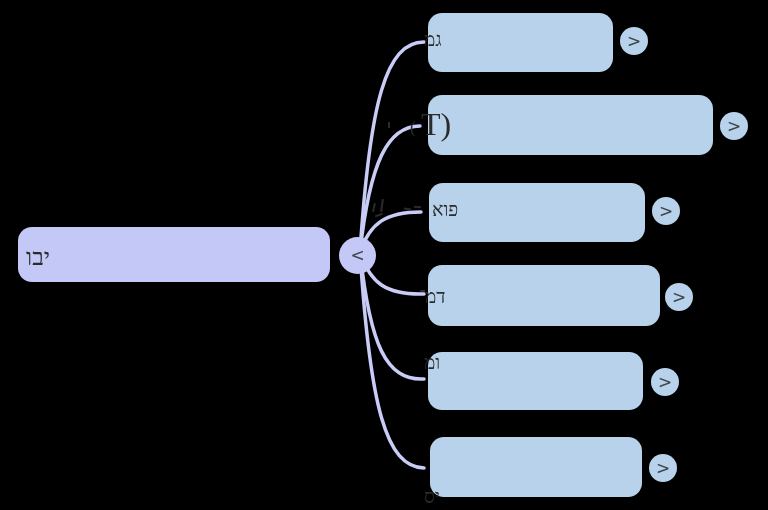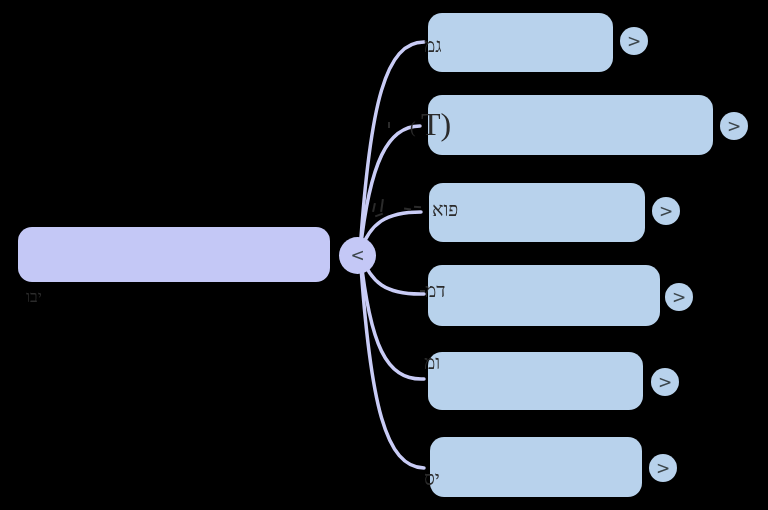--- a/index.html
+++ b/index.html
@@ -16,22 +16,22 @@
   .cnode{
     position:absolute;background:#b8d2ec;border-radius:14px;
   }
   .nlabel{
     position:absolute;color:#2b2b2b;font-size:19px;line-height:1;
     direction:ltr;unicode-bidi:bidi-override;white-space:nowrap;
   }
   .nlabel.clip{overflow:hidden;display:block;}
   .nlabel.big{font-size:32px;}
   .rootlabel{
-    position:absolute;left:26px;top:245px;color:#2b2b2b;font-size:16px;
-    line-height:1;direction:ltr;unicode-bidi:bidi-override;white-space:nowrap;margin-top:44px;
+    position:absolute;left:26px;top:245px;color:#2b2b2b;font-size:24px;
+    line-height:1;direction:ltr;unicode-bidi:bidi-override;white-space:nowrap;
   }
   .bubble{
     position:absolute;border-radius:50%;display:flex;align-items:center;
     justify-content:center;cursor:pointer;
   }
   .collapse-bubble{
     left:339px;top:237px;width:37px;height:37px;background:#c4c8f6;
   }
   .expand-bubble{width:28px;height:28px;background:#b8d2ec;}
   .chev{
@@ -68,48 +68,48 @@
   <div class="frag" style="left:447px;top:369px;width:2px;height:8px"></div>
   <span class="fragtext" style="left:410px;top:119px">(</span>
 
   <div class="rootnode"></div>
   <span class="rootlabel">ובי</span>
   <div class="bubble collapse-bubble">
     <span class="chev">&lt;</span>
   </div>
 
   <div class="cnode" style="left:428px;top:13px;width:185px;height:59px"></div>
-  <span class="nlabel" style="left:424px;top:36px">מג</span>
+  <span class="nlabel" style="left:424px;top:30px">מג</span>
   <div class="bubble expand-bubble" style="left:620px;top:27px">
     <span class="chev">&gt;</span>
   </div>
 
   <div class="cnode" style="left:428px;top:95px;width:285px;height:60px"></div>
   <span class="nlabel big" style="left:421px;top:108px">T)</span>
   <div class="bubble expand-bubble" style="left:720px;top:112px">
     <span class="chev">&gt;</span>
   </div>
 
   <div class="cnode" style="left:429px;top:183px;width:216px;height:59px"></div>
   <span class="nlabel clip" style="left:432px;top:200px;width:26px">אופ</span>
   <div class="bubble expand-bubble" style="left:652px;top:197px">
     <span class="chev">&gt;</span>
   </div>
 
   <div class="cnode" style="left:428px;top:265px;width:232px;height:61px"></div>
-  <span class="nlabel" style="left:425px;top:281px">מד</span>
+  <span class="nlabel" style="left:425px;top:287px">מד</span>
   <div class="bubble expand-bubble" style="left:665px;top:283px">
     <span class="chev">&gt;</span>
   </div>
 
   <div class="cnode" style="left:428px;top:352px;width:215px;height:58px"></div>
   <span class="nlabel" style="left:424px;top:353px">מו</span>
   <div class="bubble expand-bubble" style="left:651px;top:368px">
     <span class="chev">&gt;</span>
   </div>
 
   <div class="cnode" style="left:430px;top:437px;width:212px;height:60px"></div>
-  <span class="nlabel" style="left:424px;top:469px">סי</span>
+  <span class="nlabel" style="left:424px;top:487px">סי</span>
   <div class="bubble expand-bubble" style="left:649px;top:454px">
     <span class="chev">&gt;</span>
   </div>
 
 </div>
 
 </body></html>

